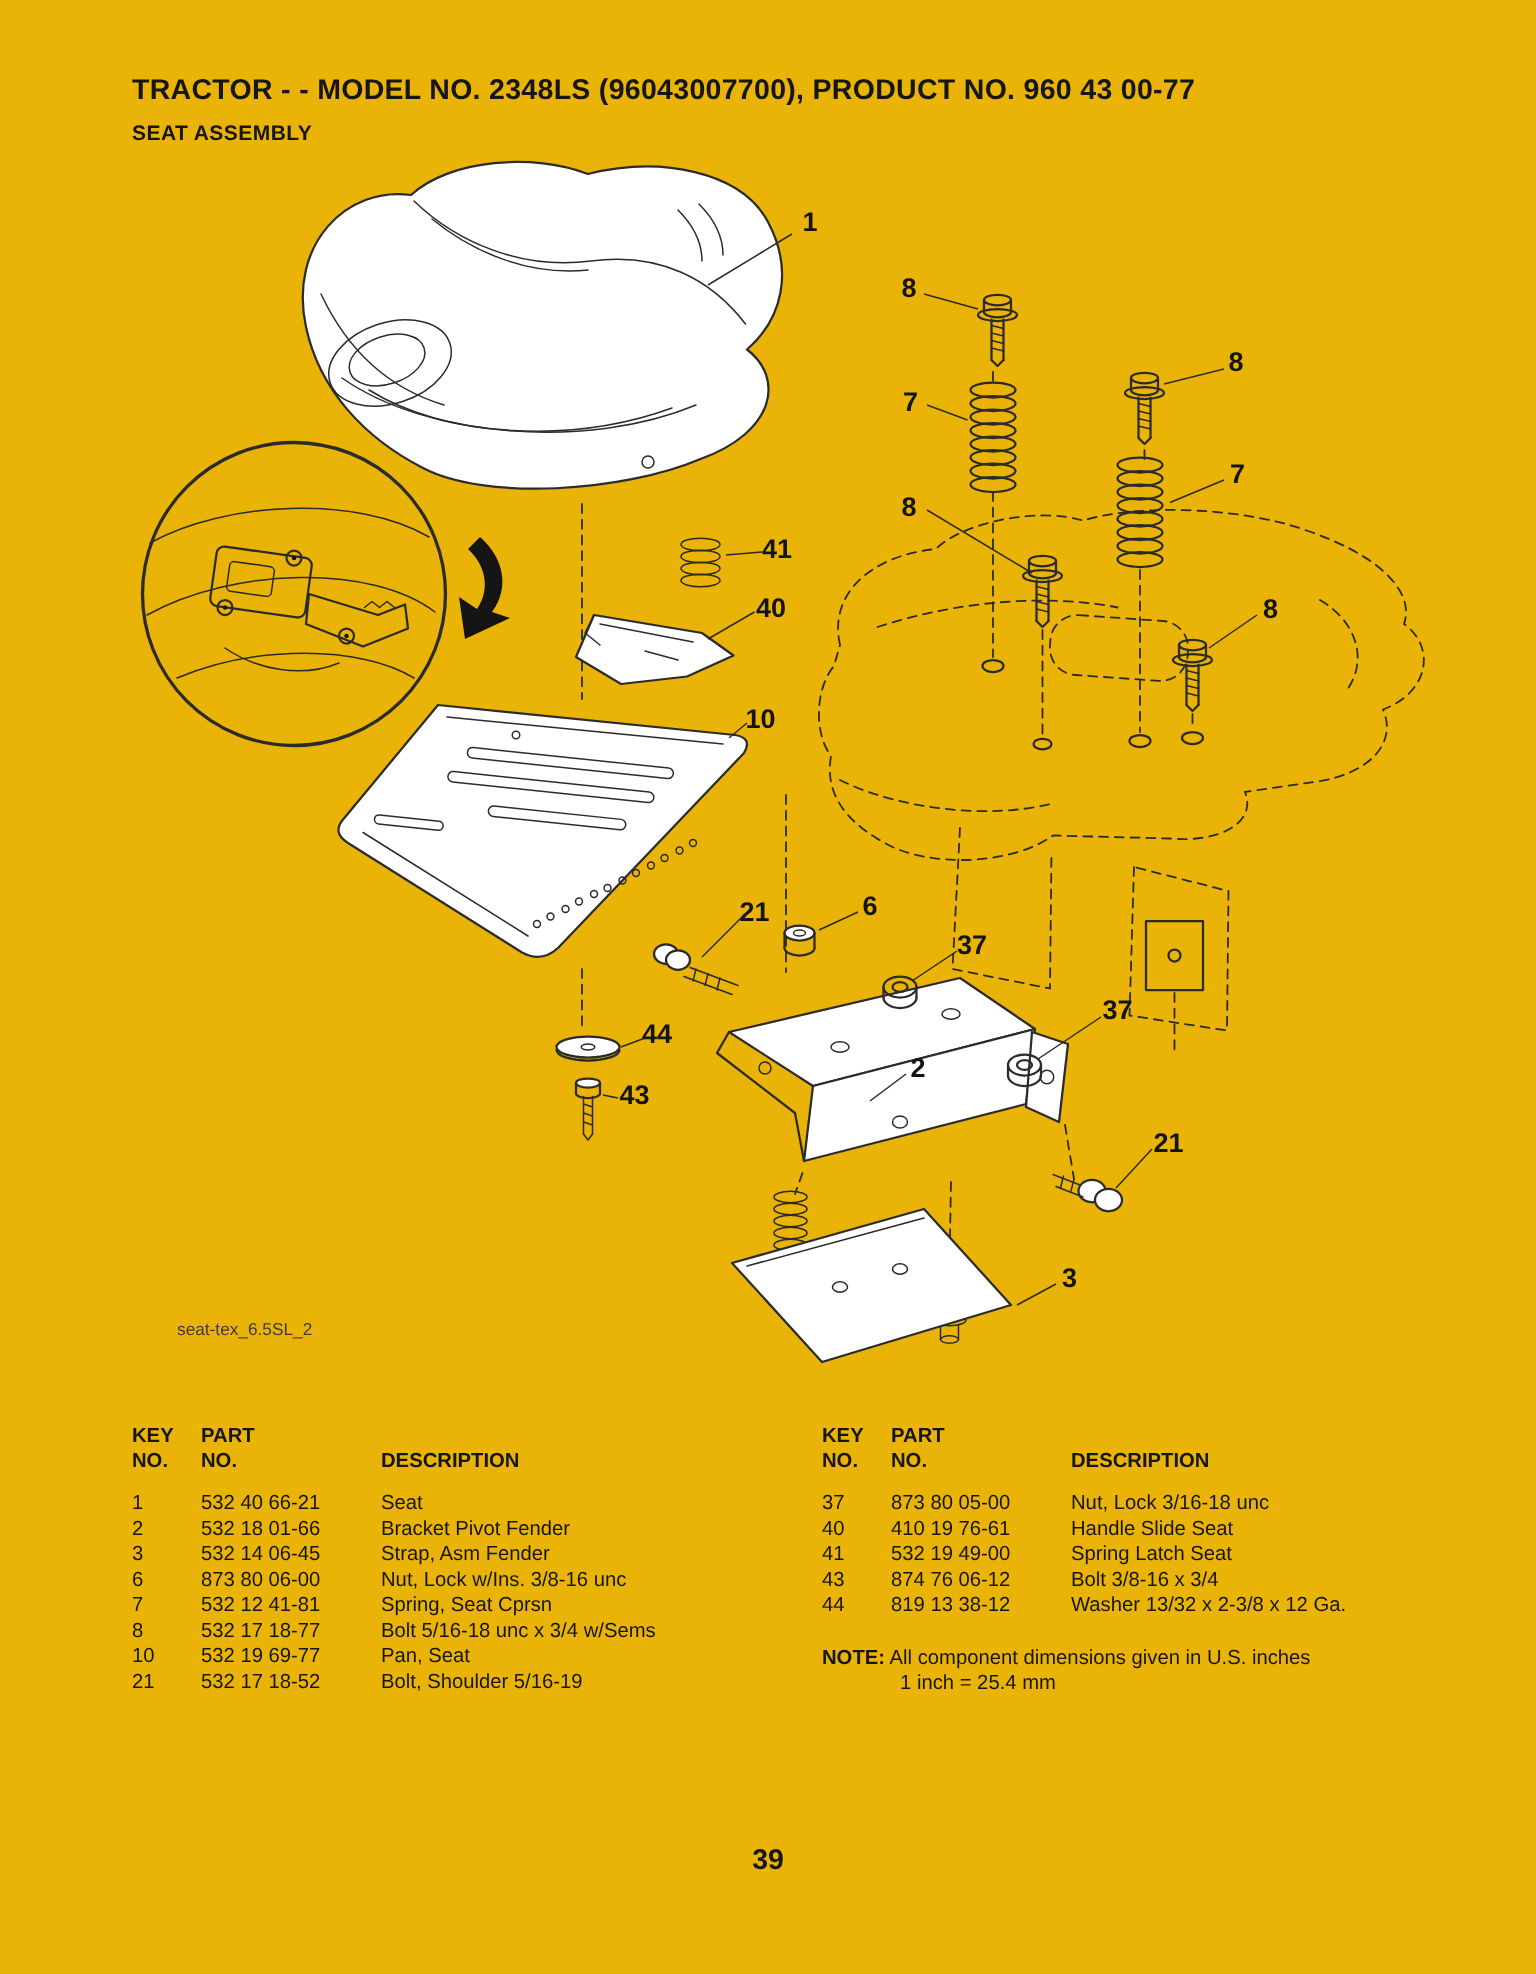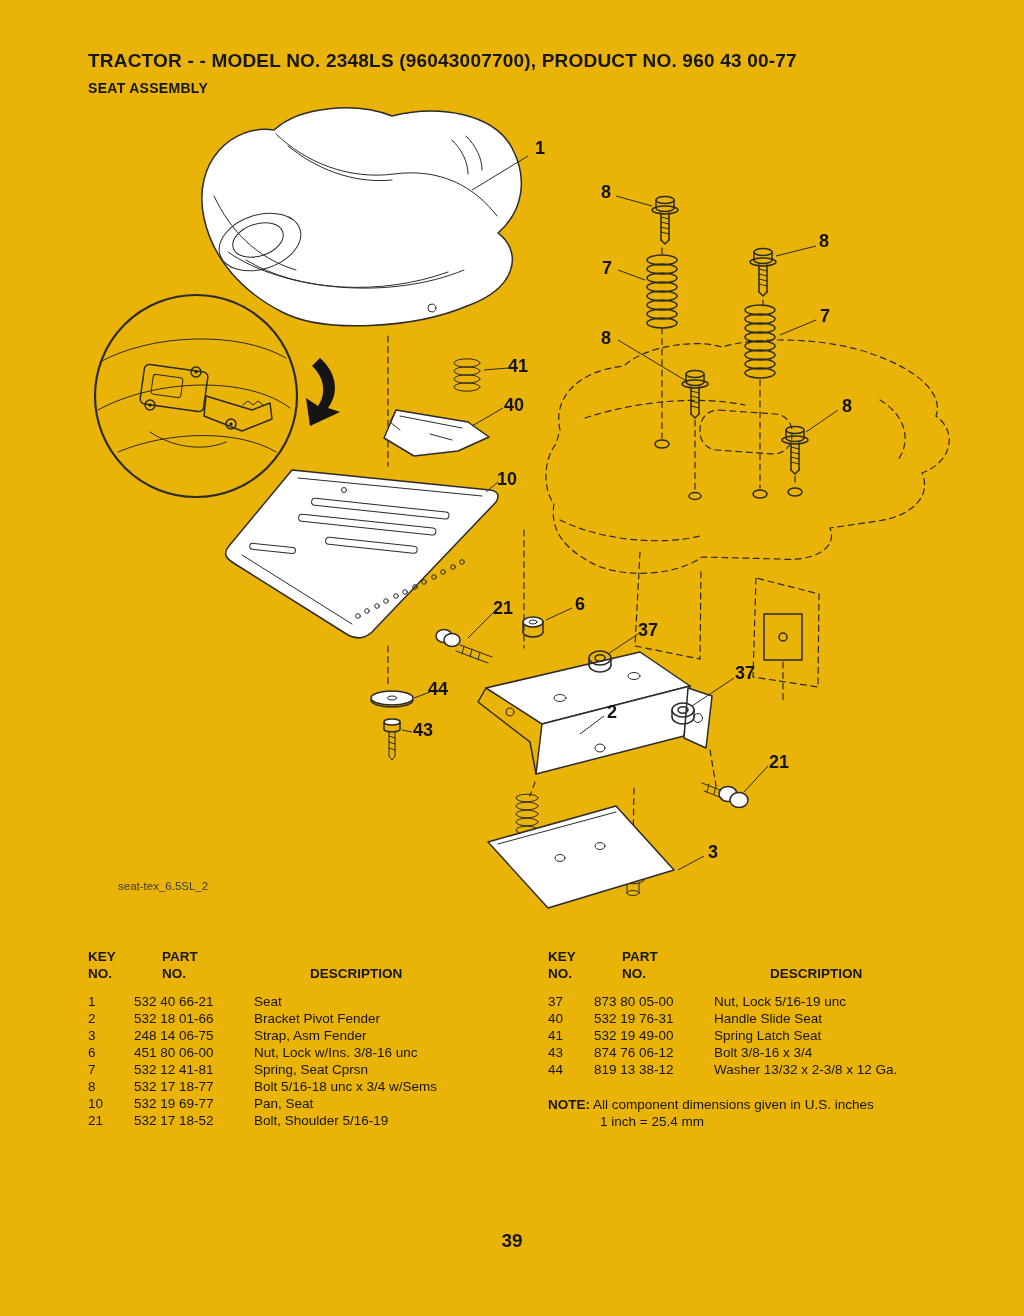--- a/index.html
+++ b/index.html
@@ -26,21 +26,21 @@
   .ldr  { stroke:#2b2b2b; stroke-width:1; }
   .callout { font-family:"Liberation Sans",sans-serif; font-size:18px; font-weight:bold; fill:#141414; }
   .cap  { font-family:"Liberation Sans",sans-serif; font-size:11.5px; fill:#3c3c3c; }
   .blk  { fill:#151515; stroke:none; }
 
   
   .parts { position:absolute; top:948px; font-size:13.5px; line-height:17px; }
   .parts.left  { left:88px;  width:440px; }
   .parts.right { left:548px; width:440px; }
   .phead-row, .prow { display:grid; grid-template-columns:46px 120px 1fr; column-gap:0; }
-  .phead-row { font-weight:bold;gap:28px; }
+  .phead-row { font-weight:bold; }
   .phead { margin-bottom:11px; }
   .note { margin-top:18px; }
   .note .lbl { font-weight:bold; }
   .note .l2 { padding-left:52px; }
   .pageno {
     position:absolute; top:1230px; left:0; width:100%;
     text-align:center; font-size:19px; font-weight:bold;
   }
 </style>
 </head>
@@ -319,26 +319,26 @@
       <span>532 40 66-21</span>
       <span>Seat</span>
     </div>
     <div class="prow">
       <span>2</span>
       <span>532 18 01-66</span>
       <span>Bracket Pivot Fender</span>
     </div>
     <div class="prow">
       <span>3</span>
-      <span>248 14 06-75</span>
+      <span>532 14 06-45</span>
       <span>Strap, Asm Fender</span>
     </div>
     <div class="prow">
       <span>6</span>
-      <span>451 80 06-00</span>
+      <span>873 80 06-00</span>
       <span>Nut, Lock w/Ins. 3/8-16 unc</span>
     </div>
     <div class="prow">
       <span>7</span>
       <span>532 12 41-81</span>
       <span>Spring, Seat Cprsn</span>
     </div>
     <div class="prow">
       <span>8</span>
       <span>532 17 18-77</span>
@@ -365,25 +365,25 @@
       </div>
       <div class="phead-row">
         <span>NO.</span>
         <span>NO.</span>
         <span>DESCRIPTION</span>
       </div>
     </div>
     <div class="prow">
       <span>37</span>
       <span>873 80 05-00</span>
-      <span>Nut, Lock 5/16-19 unc</span>
+      <span>Nut, Lock 3/16-18 unc</span>
     </div>
     <div class="prow">
       <span>40</span>
-      <span>532 19 76-31</span>
+      <span>410 19 76-61</span>
       <span>Handle Slide Seat</span>
     </div>
     <div class="prow">
       <span>41</span>
       <span>532 19 49-00</span>
       <span>Spring Latch Seat</span>
     </div>
     <div class="prow">
       <span>43</span>
       <span>874 76 06-12</span>

